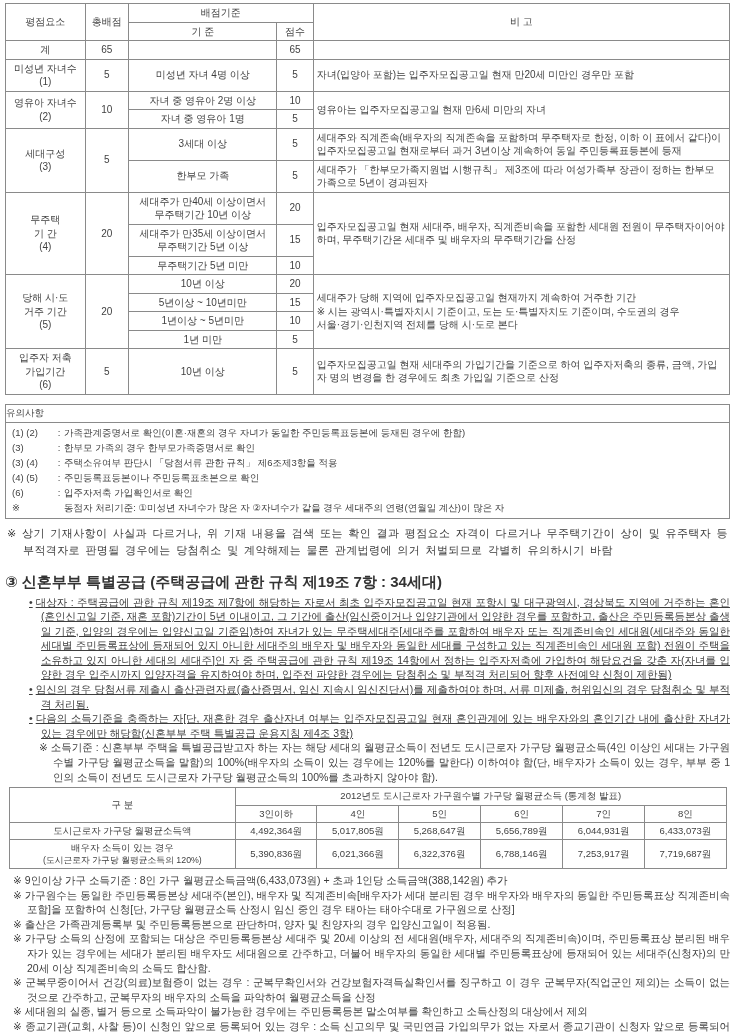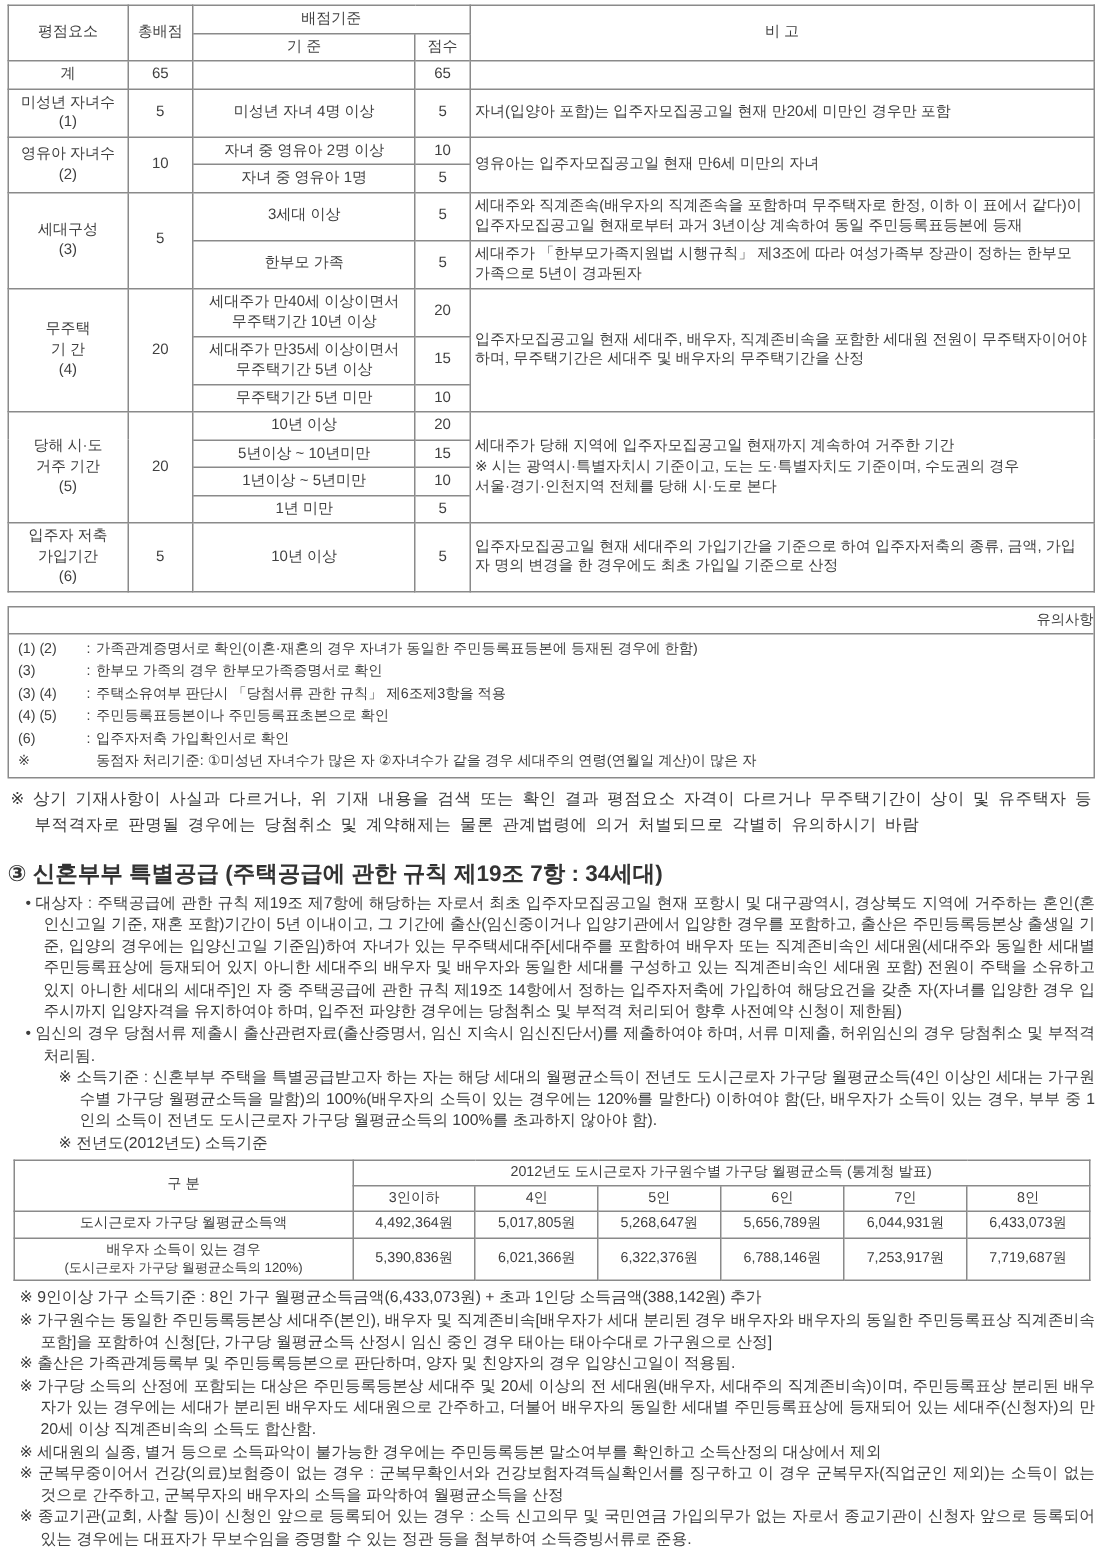--- a/index.html
+++ b/index.html
@@ -15,36 +15,36 @@
     border:1px solid #8a8a8a;padding:2px 3px;vertical-align:middle;
     line-height:1.35;color:#3f3f3f;font-weight:normal;
   }
   table.score th{text-align:center;}
   td.c-factor,td.c-total,td.c-criterion,td.c-points{text-align:center;white-space:pre-line;}
   td.c-remark{text-align:left;white-space:pre-line;padding-left:6px;}
   table.score tr.r-sum td{height:13px;}
 
   
   .notes-box{border:1px solid #8a8a8a;margin-top:9px;font-size:9.5px;}
-  .notes-title{text-align:right;padding:2px 0;border-bottom:1px solid #8a8a8a;}
+  .notes-title{text-align:left;padding:2px 0;border-bottom:1px solid #8a8a8a;}
   .notes-lines{padding:2px 6px 3px 6px;}
   .note-line{line-height:15px;white-space:nowrap;overflow:hidden;}
   .note-label{display:inline-block;min-width:42px;}
   .note-sep{display:inline-block;width:10px;text-align:center;}
 
   
   .warning{
     margin:6px 2px 0 2px;font-size:11px;line-height:17px;text-align:justify;
     padding-left:16px;text-indent:-16px;letter-spacing:.4px;word-spacing:2px;color:#3a3a3a;
   }
 
   
   .section-title{margin:14px 0 3px 0;font-size:15px;font-weight:bold;color:#333;}
   .bullet{font-size:10.5px;line-height:14.6px;text-align:justify;color:#3d3d3d;}
-  .bullet.l0{margin-left:12px;padding-left:12px;text-indent:-12px;}
+  .bullet.l0{margin-left:24px;padding-left:12px;text-indent:-12px;text-decoration:underline;}
   .bullet.l1{margin-left:34px;padding-left:14px;text-indent:-14px;}
   .bullet .marker{padding-right:3px;}
 
   
   table.income{width:99%;margin:3px 0 4px 4px;border-collapse:collapse;table-layout:fixed;font-size:9.5px;}
   table.income th,table.income td{
     border:1px solid #8a8a8a;padding:2px 2px;text-align:center;vertical-align:middle;
     font-weight:normal;line-height:1.3;color:#3f3f3f;
   }
   .inc-label-sub{font-size:8.8px;display:block;}
@@ -188,22 +188,22 @@
         <div class="note-line"><span class="note-label">※</span><span class="note-sep"></span><span class="note-text">동점자 처리기준: ①미성년 자녀수가 많은 자 ②자녀수가 같을 경우 세대주의 연령(연월일 계산)이 많은 자</span></div>
       </div>
   </div>
 
   <div class="warning">※ 상기 기재사항이 사실과 다르거나, 위 기재 내용을 검색 또는 확인 결과 평점요소 자격이 다르거나 무주택기간이 상이 및 유주택자 등 부적격자로 판명될 경우에는 당첨취소 및 계약해제는 물론 관계법령에 의거 처벌되므로 각별히 유의하시기 바람</div>
 
   <div class="section-title">③ 신혼부부 특별공급 (주택공급에 관한 규칙 제19조 7항 : 34세대)</div>
   <div id="section3-bullets">
       <div class="bullet l0"><span class="marker">•</span><span>대상자 : 주택공급에 관한 규칙 제19조 제7항에 해당하는 자로서 최초 입주자모집공고일 현재 포항시 및 대구광역시, 경상북도 지역에 거주하는 혼인(혼인신고일 기준, 재혼 포함)기간이 5년 이내이고, 그 기간에 출산(임신중이거나 입양기관에서 입양한 경우를 포함하고, 출산은 주민등록등본상 출생일 기준, 입양의 경우에는 입양신고일 기준임)하여 자녀가 있는 무주택세대주[세대주를 포함하여 배우자 또는 직계존비속인 세대원(세대주와 동일한 세대별 주민등록표상에 등재되어 있지 아니한 세대주의 배우자 및 배우자와 동일한 세대를 구성하고 있는 직계존비속인 세대원 포함) 전원이 주택을 소유하고 있지 아니한 세대의 세대주]인 자 중 주택공급에 관한 규칙 제19조 14항에서 정하는 입주자저축에 가입하여 해당요건을 갖춘 자(자녀를 입양한 경우 입주시까지 입양자격을 유지하여야 하며, 입주전 파양한 경우에는 당첨취소 및 부적격 처리되어 향후 사전예약 신청이 제한됨)</span></div>
       <div class="bullet l0"><span class="marker">•</span><span>임신의 경우 당첨서류 제출시 출산관련자료(출산증명서, 임신 지속시 임신진단서)를 제출하여야 하며, 서류 미제출, 허위임신의 경우 당첨취소 및 부적격 처리됨.</span></div>
+      <div class="bullet l0"><span class="marker">•</span><span>다음의 소득기준을 충족하는 자[단, 재혼한 경우 출산자녀 여부는 입주자모집공고일 현재 혼인관계에 있는 배우자와의 혼인기간 내에 출산한 자녀가 있는 경우에만 해당함(신혼부부 주택 특별공급 운용지침 제4조 3항)</span></div>
       <div class="bullet l1"><span class="marker">※</span><span>소득기준 : 신혼부부 주택을 특별공급받고자 하는 자는 해당 세대의 월평균소득이 전년도 도시근로자 가구당 월평균소득(4인 이상인 세대는 가구원수별 가구당 월평균소득을 말함)의 100%(배우자의 소득이 있는 경우에는 120%를 말한다) 이하여야 함(단, 배우자가 소득이 있는 경우, 부부 중 1인의 소득이 전년도 도시근로자 가구당 월평균소득의 100%를 초과하지 않아야 함).</span></div>
-      <div class="bullet l1"><span class="marker">※</span><span>전년도(2012년도) 소득기준</span></div>
     </div>
 
   <table class="income">
     <colgroup>
       <col style="width:31.5%">
         <col style="width:11.4%">
         <col style="width:11.4%">
       <col style="width:11.4%">
         <col style="width:11.5%">
         <col style="width:11.4%">
@@ -243,18 +243,18 @@
           <td>7,719,687원</td>
         </tr>
       </tbody>
   </table>
 
   <div class="post-notes" id="post-notes">
       <div class="post-note"><span class="marker">※</span><span>9인이상 가구 소득기준 : 8인 가구 월평균소득금액(6,433,073원) + 초과 1인당 소득금액(388,142원) 추가</span></div>
       <div class="post-note"><span class="marker">※</span><span>가구원수는 동일한 주민등록등본상 세대주(본인), 배우자 및 직계존비속[배우자가 세대 분리된 경우 배우자와 배우자의 동일한 주민등록표상 직계존비속 포함]을 포함하여 신청[단, 가구당 월평균소득 산정시 임신 중인 경우 태아는 태아수대로 가구원으로 산정]</span></div>
       <div class="post-note"><span class="marker">※</span><span>출산은 가족관계등록부 및 주민등록등본으로 판단하며, 양자 및 친양자의 경우 입양신고일이 적용됨.</span></div>
       <div class="post-note"><span class="marker">※</span><span>가구당 소득의 산정에 포함되는 대상은 주민등록등본상 세대주 및 20세 이상의 전 세대원(배우자, 세대주의 직계존비속)이며, 주민등록표상 분리된 배우자가 있는 경우에는 세대가 분리된 배우자도 세대원으로 간주하고, 더불어 배우자의 동일한 세대별 주민등록표상에 등재되어 있는 세대주(신청자)의 만 20세 이상 직계존비속의 소득도 합산함.</span></div>
+      <div class="post-note"><span class="marker">※</span><span>군복무중이어서 건강(의료)보험증이 없는 경우 : 군복무확인서와 건강보험자격득실확인서를 징구하고 이 경우 군복무자(직업군인 제외)는 소득이 없는 것으로 간주하고, 군복무자의 배우자의 소득을 파악하여 월평균소득을 산정</span></div>
       <div class="post-note"><span class="marker">※</span><span>세대원의 실종, 별거 등으로 소득파악이 불가능한 경우에는 주민등록등본 말소여부를 확인하고 소득산정의 대상에서 제외</span></div>
-      <div class="post-note"><span class="marker">※</span><span>군복무중이어서 건강(의료)보험증이 없는 경우 : 군복무확인서와 건강보험자격득실확인서를 징구하고 이 경우 군복무자(직업군인 제외)는 소득이 없는 것으로 간주하고, 군복무자의 배우자의 소득을 파악하여 월평균소득을 산정</span></div>
       <div class="post-note"><span class="marker">※</span><span>종교기관(교회, 사찰 등)이 신청인 앞으로 등록되어 있는 경우 : 소득 신고의무 및 국민연금 가입의무가 없는 자로서 종교기관이 신청자 앞으로 등록되어 있는 경우에는 대표자가 무보수임을 증명할 수 있는 정관 등을 첨부하여 소득증빙서류로 준용.</span></div>
     </div>
 
 </div>
 
 </body></html>

